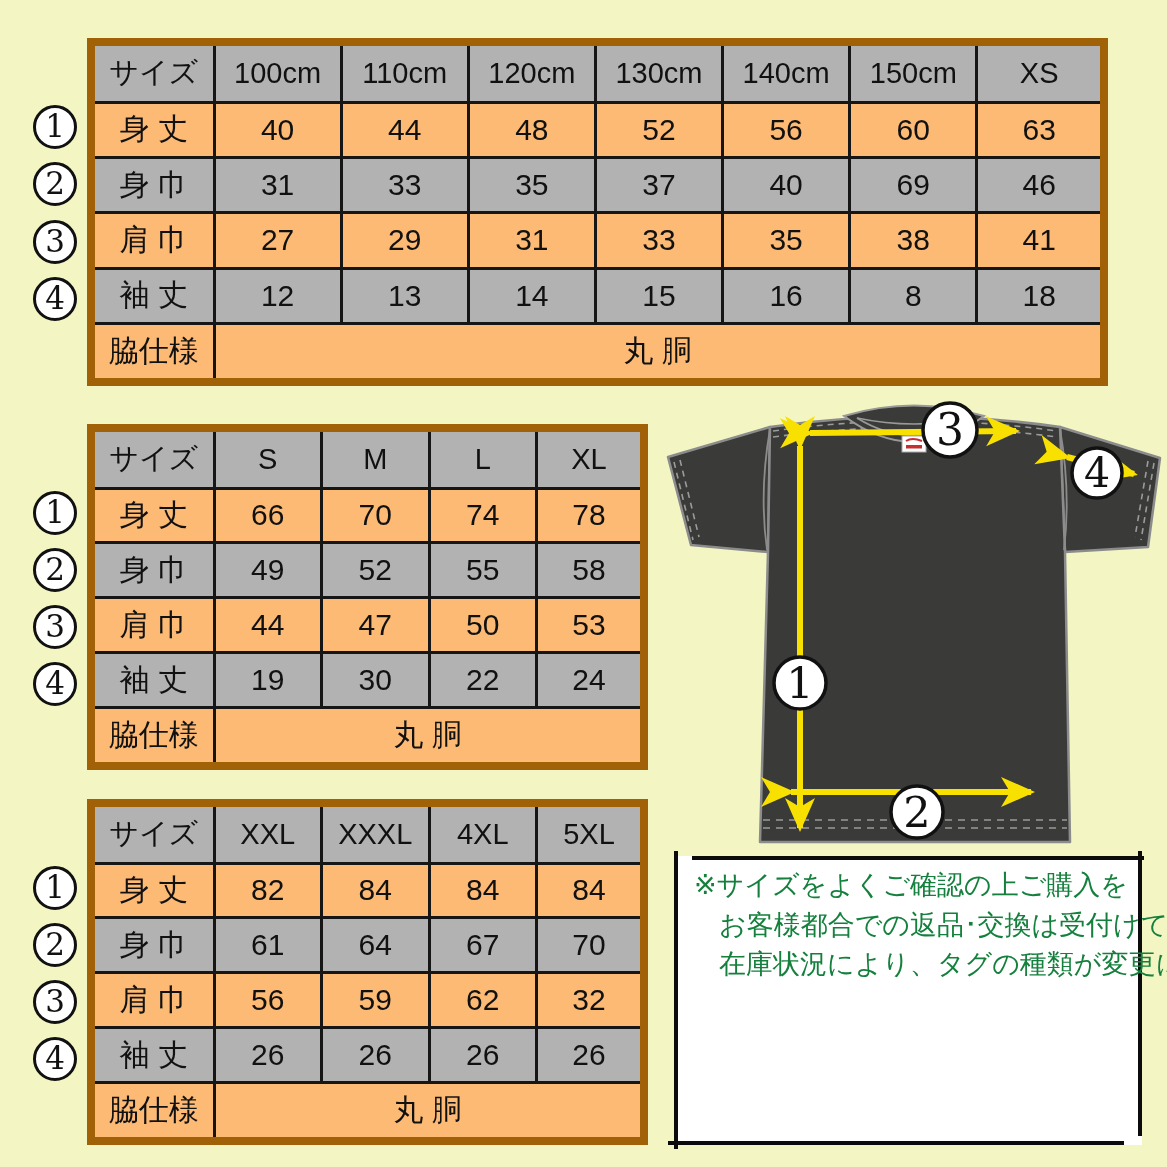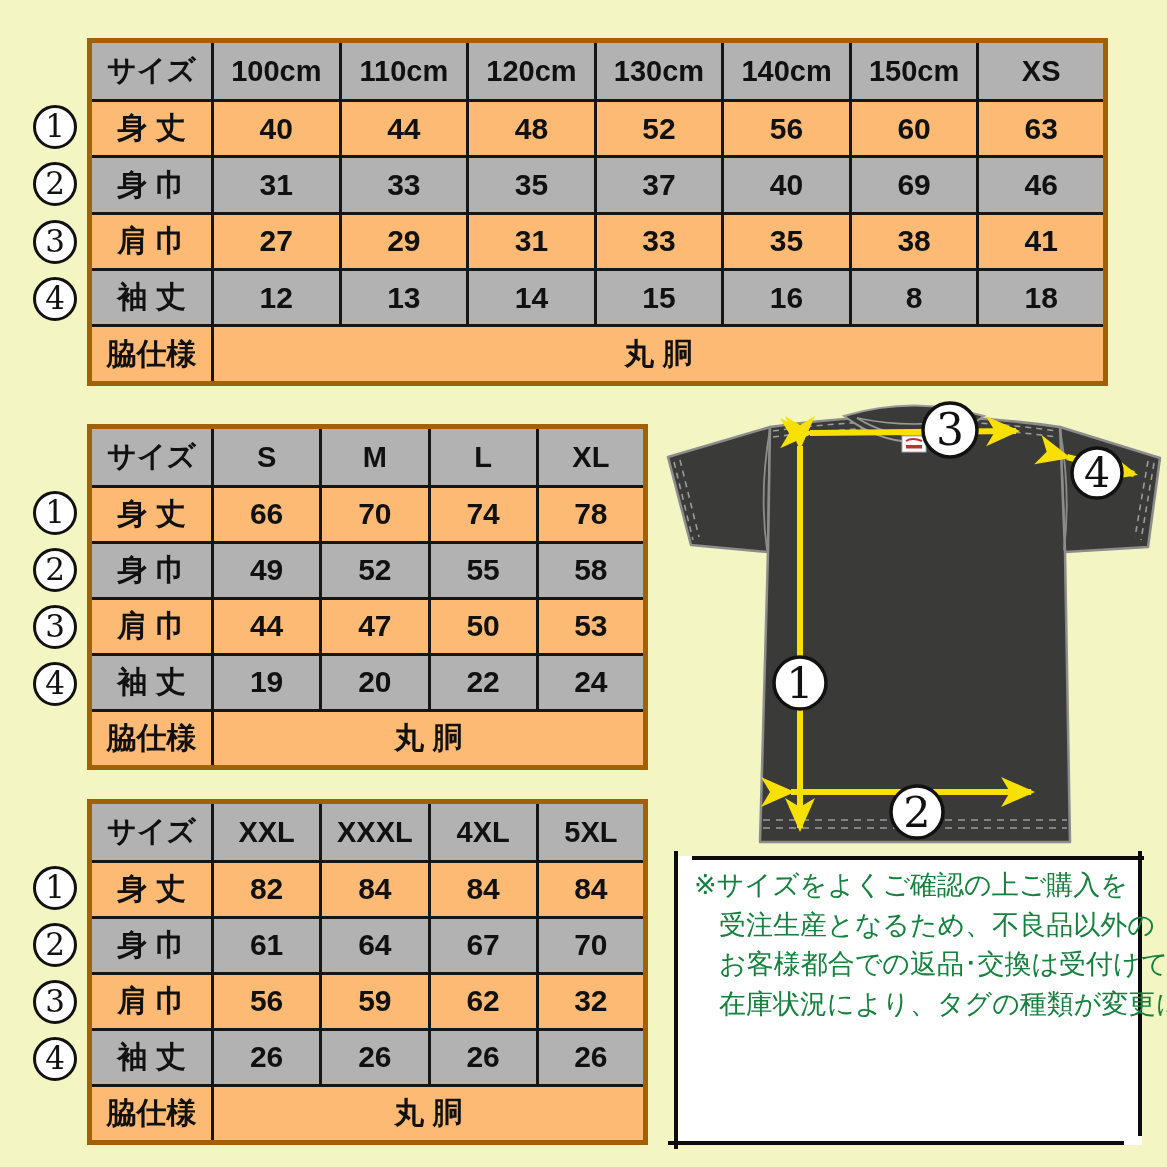--- a/index.html
+++ b/index.html
@@ -7,22 +7,21 @@
     width:1167px;height:1167px;
     background:#F3F5C3;
     position:relative;overflow:hidden;
     font-family:"Liberation Sans","DejaVu Sans",sans-serif;
     color:#111;
   }
   .tbl-wrap{position:absolute}
   table.tbl{
     width:100%;height:100%;
     border-collapse:collapse;table-layout:fixed;
-    border:5px solid #a16207;
-    font-weight:bold;
+    border:8px solid #a16207;
   }
   table.tbl td{
     border:3px solid #161616;
     text-align:center;vertical-align:middle;
     padding:0;font-size:30px;color:#111;
     overflow:hidden;
   }
   tr.hdr{height:60px}
   tr.hdr td{font-size:29px}
   td.lbl{font-size:31px}
@@ -171,21 +170,21 @@
 <tr>
   <td class="white lbl">肩 巾</td>
   <td class="white val">44</td>
   <td class="white val">47</td>
   <td class="white val">50</td>
   <td class="white val">53</td>
 </tr>
 <tr>
   <td class="gray lbl">袖 丈</td>
   <td class="gray val">19</td>
-  <td class="gray val">20</td>
+  <td class="gray val">30</td>
   <td class="gray val">22</td>
   <td class="gray val">24</td>
 </tr>
 <tr>
   <td class="white foot">脇仕様</td>
   <td class="white foot" colspan="4">丸 胴</td>
 </tr>
 </tbody>
     </table>
 </div>
@@ -302,17 +301,16 @@
   </g>
 </svg>
 
 <div class="notebox">
   <div class="nb-line nb-left"></div>
   <div class="nb-line nb-top"></div>
   <div class="nb-line nb-right"></div>
   <div class="nb-line nb-bottom"></div>
   <div class="note-text">
     <div class="note-line">※サイズをよくご確認の上ご購入を</div>
-    <div class="note-line indent">受注生産となるため、不良品以外の</div>
     <div class="note-line indent">お客様都合での返品･交換は受付けて</div>
     <div class="note-line indent">在庫状況により、タグの種類が変更に</div>
   </div>
 </div>
 
 </body></html>

